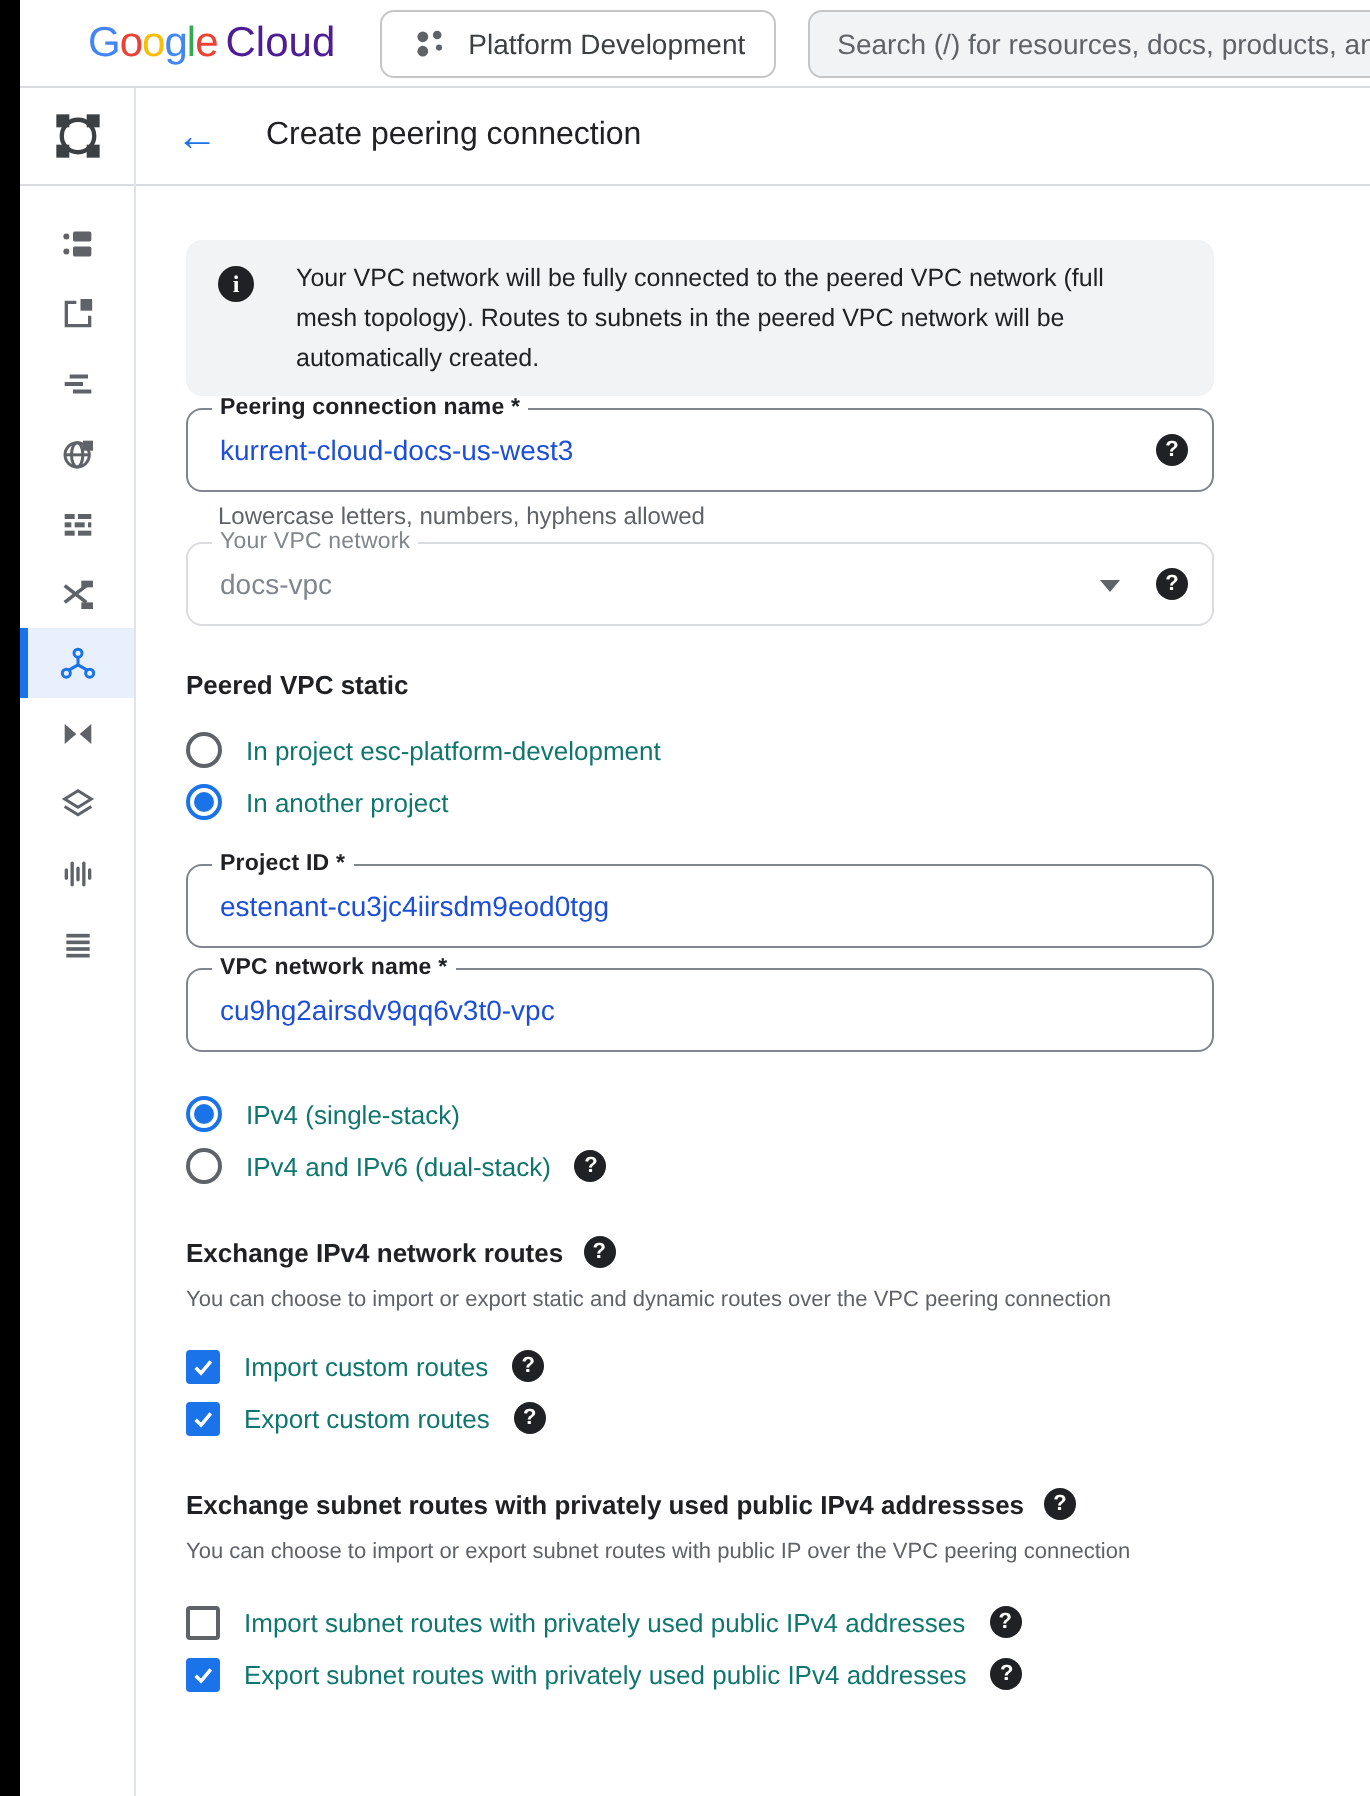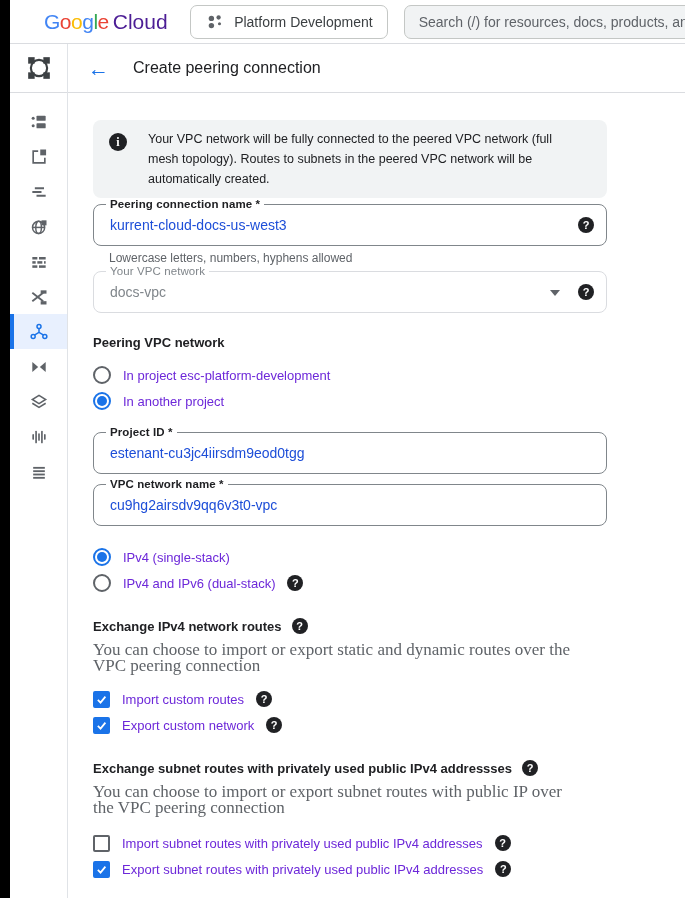--- a/index.html
+++ b/index.html
@@ -68,24 +68,24 @@
   .field.disabled .fvalue { color:#80868b; }
   .help { display:inline-block; width:16px; height:16px; border-radius:50%; background:#202124; color:#fff;
           font-size:11px; font-weight:bold; text-align:center; line-height:16px; cursor:pointer; flex:none; }
   .field .help { position:absolute; right:12px; top:12px; }
   .caret { position:absolute; right:46px; top:18px; width:0; height:0;
            border-left:5px solid transparent; border-right:5px solid transparent; border-top:6px solid #5f6368; }
   .helper { margin:5px 0 0 16px; font-size:12px; color:#5f6368; height:14px; }
 
   .section-h { font-size:13px; font-weight:bold; color:#202124; display:flex; align-items:center; }
   .section-h .help { margin-left:10px; }
-  .section-sub { margin-top:8px; font-size:17px; line-height:16px; color:#5f6368; width:480px;font-family:Liberation Serif, serif; }
+  .section-sub { margin-top:8px; font-size:11px; line-height:16px; color:#5f6368; width:480px; }
 
   .opt-row { display:flex; align-items:center; height:26px; cursor:pointer; }
-  .opt-row .olabel { margin-left:12px; font-size:13px; color:#6d28d9; }
+  .opt-row .olabel { margin-left:12px; font-size:13px; color:#0f766e; }
   .opt-row .help { margin-left:12px; }
 
   .radio { width:18px; height:18px; border-radius:50%; border:2px solid #5f6368; position:relative; flex:none; background:#fff; }
   .radio.on { border-color:#1a73e8; }
   .radio.on::after { content:""; position:absolute; left:2px; top:2px; width:10px; height:10px; border-radius:50%; background:#1a73e8; }
 
   .cbox { width:17px; height:17px; border-radius:2px; border:2px solid #5f6368; background:#fff; flex:none;
           display:flex; align-items:center; justify-content:center; }
   .cbox.on { background:#1a73e8; border-color:#1a73e8; }
 
@@ -266,21 +266,21 @@
     <div class="helper">Lowercase letters, numbers, hyphens allowed</div>
 
     <div class="field disabled mt17">
       <span class="flabel">Your VPC network</span>
       <span class="fvalue">docs-vpc</span>
       <span class="caret"></span>
       <span class="help">?</span>
     </div>
 
     <div class="section-h mt22">
-      <span>Peering VPC network</span>
+      <span>Peered VPC static</span>
     </div>
     <div class="opt-row mt12">
       <span class="radio"></span>
       <span class="olabel">In project esc-platform-development</span>
     </div>
     <div class="opt-row">
       <span class="radio on"></span>
       <span class="olabel">In another project</span>
     </div>
 
@@ -317,21 +317,21 @@
       </span>
       <span class="olabel">Import custom routes</span>
       <span class="help">?</span>
     </div>
     <div class="opt-row">
       <span class="cbox on">
         <svg width="13" height="13" viewBox="0 0 16 16">
             <polyline points="3.5,8.5 6.8,11.8 12.8,4.5" fill="none" stroke="#fff" stroke-width="2.2"></polyline>
           </svg>
       </span>
-      <span class="olabel">Export custom network</span>
+      <span class="olabel">Export custom routes</span>
       <span class="help">?</span>
     </div>
 
     <div class="section-h mt22">
       <span>Exchange subnet routes with privately used public IPv4 addressses</span>
       <span class="help">?</span>
     </div>
     <div class="section-sub">You can choose to import or export subnet routes with public IP over the VPC peering connection</div>
     <div class="opt-row mt14">
       <span class="cbox"></span>

